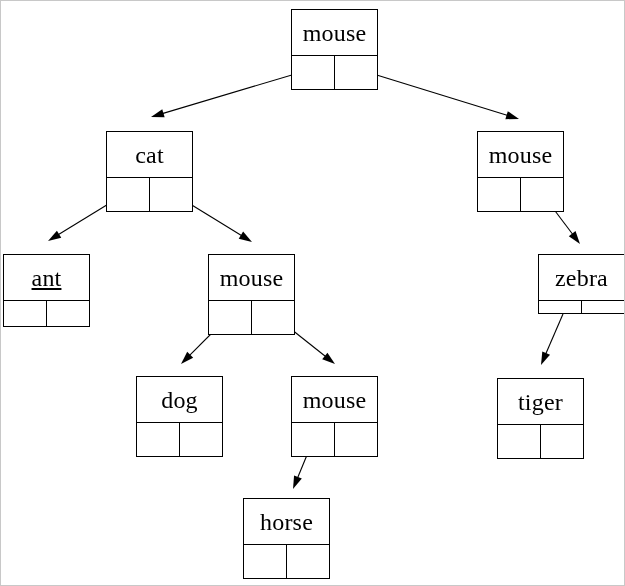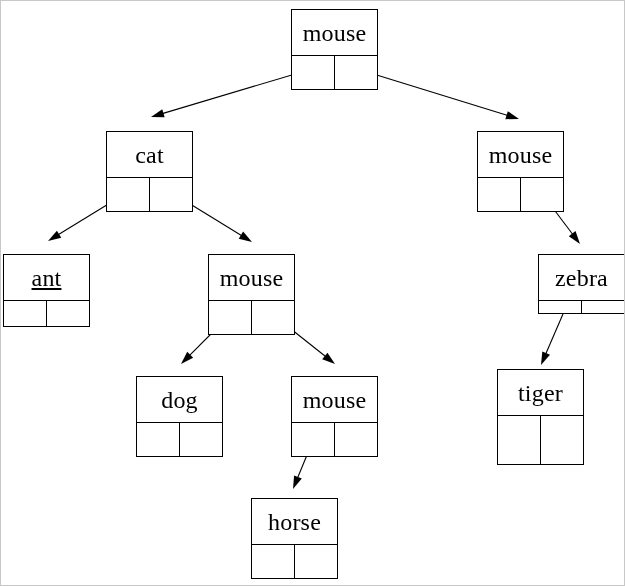--- a/index.html
+++ b/index.html
@@ -151,27 +151,27 @@
         <div class="ptr-cell right"></div>
       </div>
     </div>
     <div class="node" style="left: 290px; top: 375px; width: 87px; height: 81px;">
       <div class="node-label" style="flex-basis: 46px;">mouse</div>
       <div class="node-ptrs">
         <div class="ptr-cell left"></div>
         <div class="ptr-cell right"></div>
       </div>
     </div>
-    <div class="node" style="left: 496px; top: 368px; width: 87px; height: 96px;">
+    <div class="node" style="left: 496px; top: 377px; width: 87px; height: 81px;">
       <div class="node-label" style="flex-basis: 46px;">tiger</div>
       <div class="node-ptrs">
         <div class="ptr-cell left"></div>
         <div class="ptr-cell right"></div>
       </div>
     </div>
-    <div class="node" style="left: 250px; top: 497px; width: 87px; height: 81px; font-family: Liberation Serif, serif;">
+    <div class="node" style="left: 242px; top: 497px; width: 87px; height: 81px; font-family: Liberation Serif, serif;">
       <div class="node-label" style="flex-basis: 46px;">horse</div>
       <div class="node-ptrs">
         <div class="ptr-cell left"></div>
         <div class="ptr-cell right"></div>
       </div>
     </div>
   </div>
 
 </body></html>

